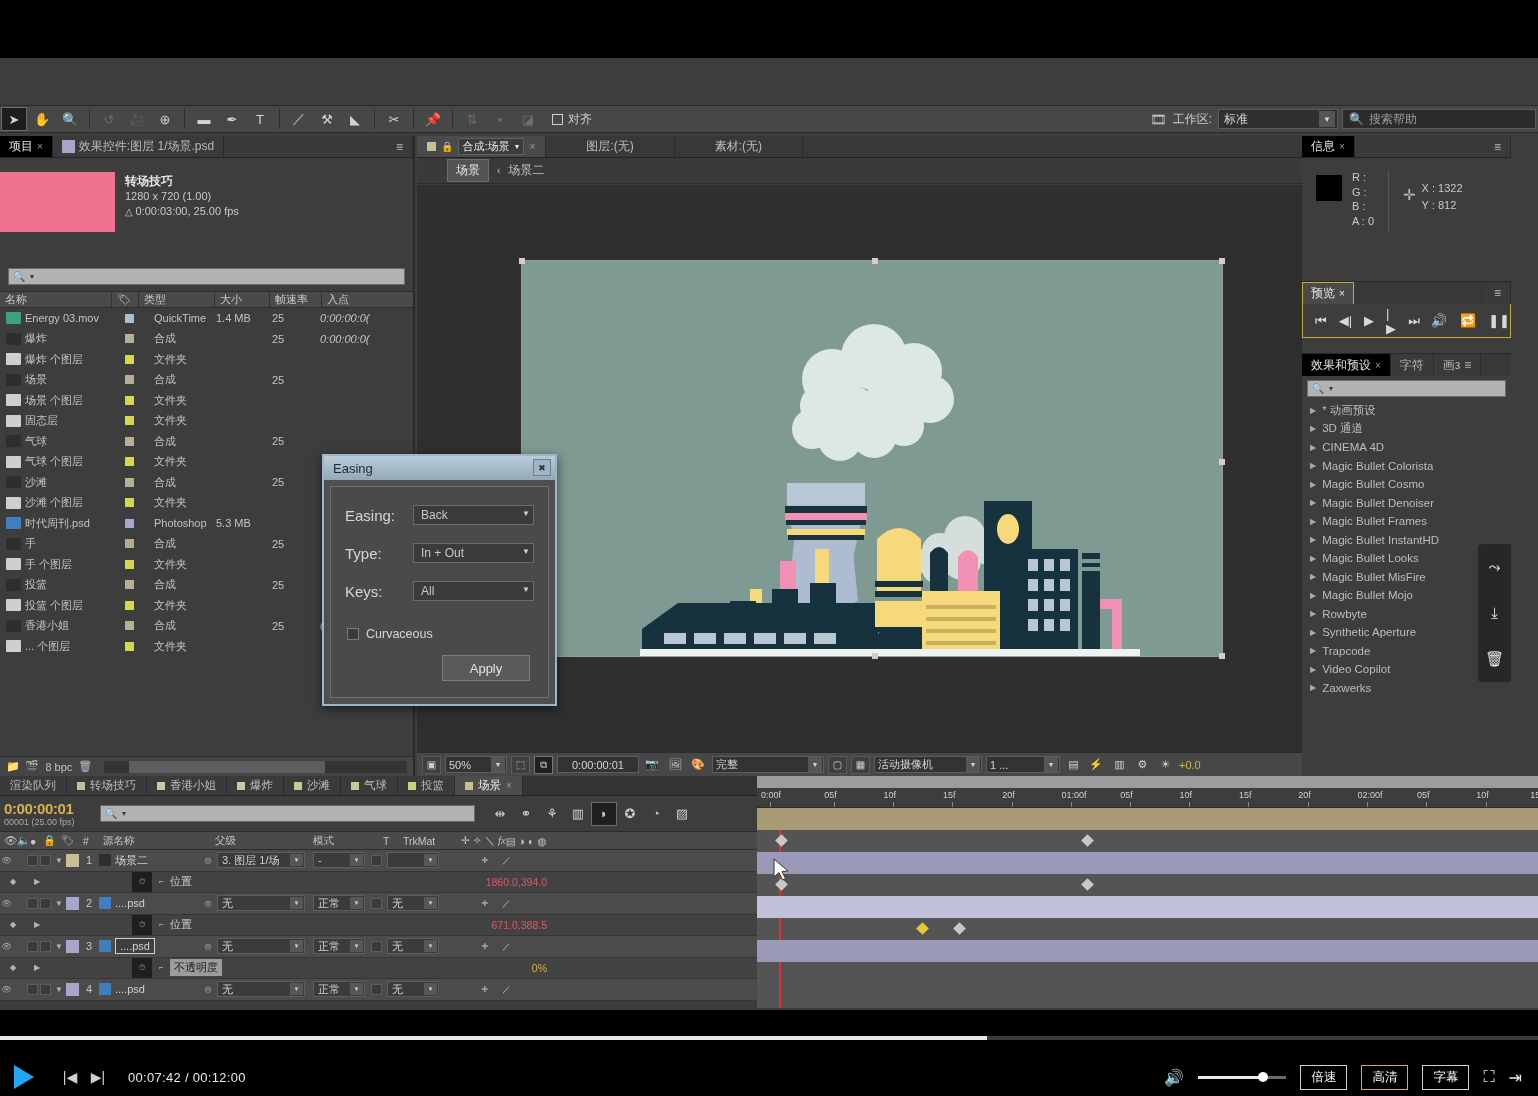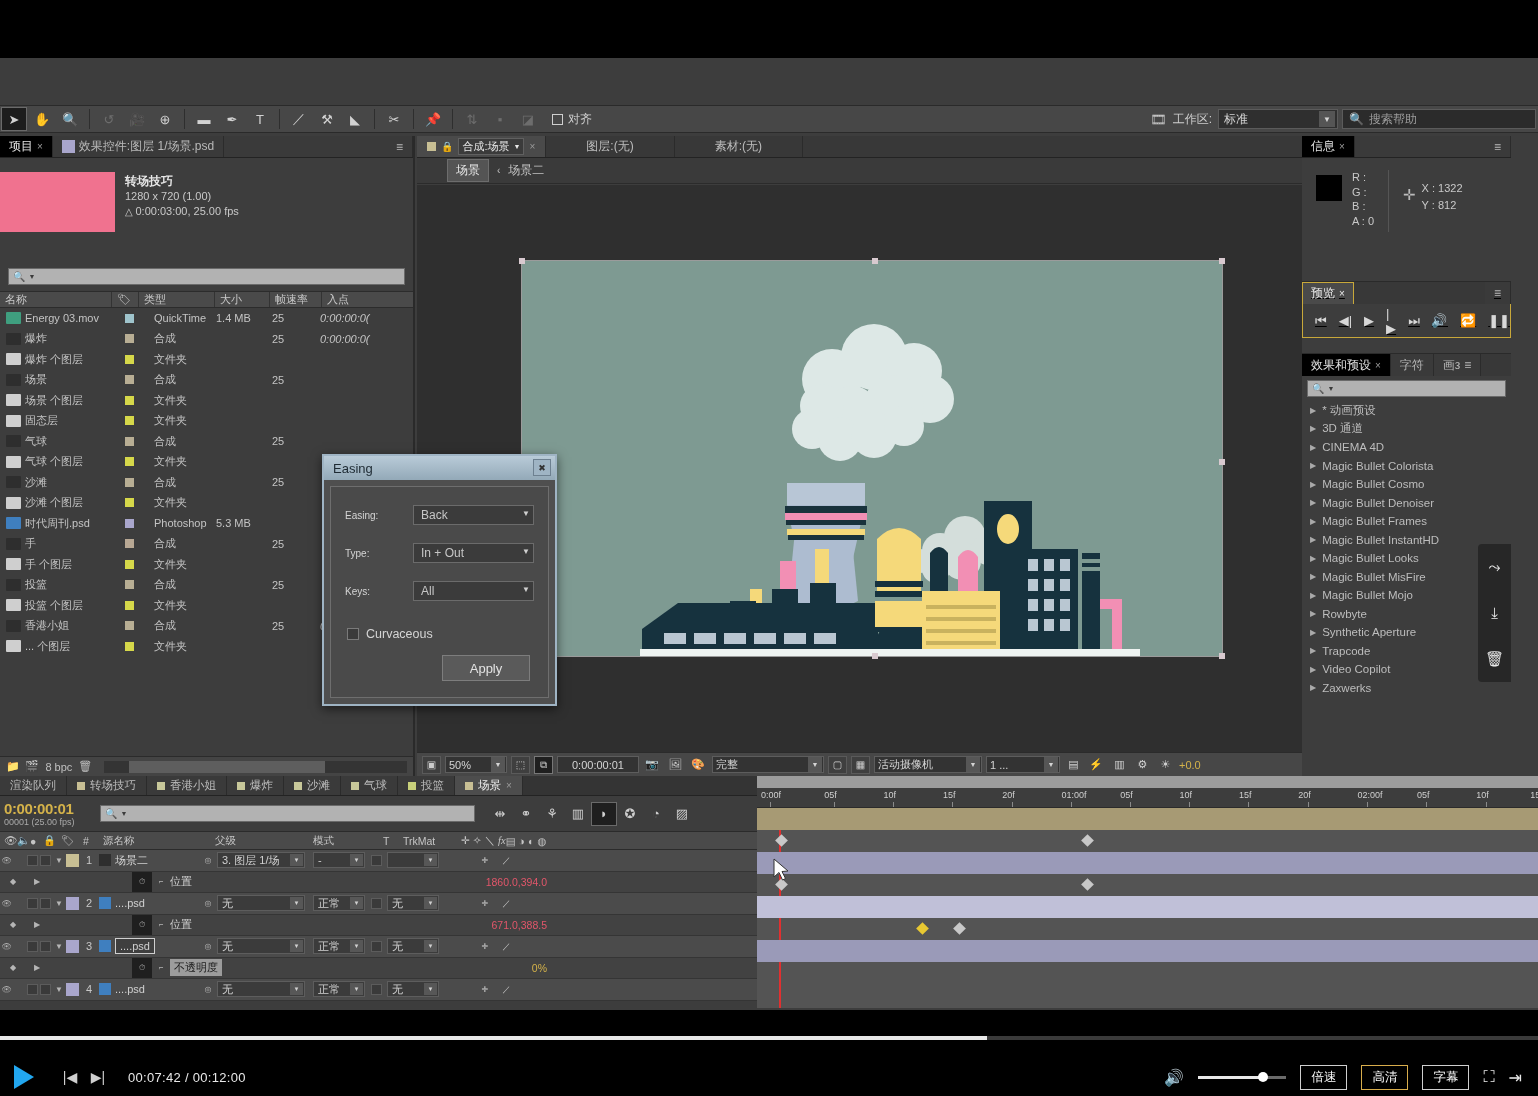--- a/index.html
+++ b/index.html
@@ -148,21 +148,21 @@
   .ct-ico { width:19px; height:18px; display:flex; align-items:center; justify-content:center; font-size:11px; color:#d0d0d0;}
 
   
   .rightcol { position:absolute; left:1302px; top:78px; width:209px; height:640px; background:#3d3d3d; }
   .info-panel { height:145px; background:#3d3d3d; }
   .info-body { display:flex; padding:12px 10px 0 10px; font-size:11px; color:#c9c9c9; }
   .info-chip { width:26px; height:26px; background:#000; margin:5px 10px 0 4px; }
   .rgba div { line-height:14.5px; }
   .info-div { width:1px; background:#555; margin:0 14px; height:62px; }
   .xy div { line-height:17px; }
-  .prev-panel { height:72px; border-top:1px solid #2a2a2a;text-decoration:underline; }
+  .prev-panel { height:72px; border-top:1px solid #2a2a2a; }
   .prev-tabs { height:22px; background:#383838; display:flex; }
   .prev-ctrl {
     height:34px; display:flex; align-items:center; gap:12px; padding-left:12px;
     color:#d8d8d8; font-size:13px; border:1px solid #c8a83a; border-top:none;
   }
   .prev-tab-act { border:1px solid #c8a83a; border-bottom:none; background:#4a4a4a; color:#e8e8e8;
     display:flex; align-items:center; gap:4px; padding:0 8px; font-size:12px;}
   .fx-panel { border-top:1px solid #2a2a2a; }
   .fx-tabs { height:22px; background:#383838; display:flex; }
   .fx-search { margin:4px 5px; height:17px; background:#b2b2b2; border:1px solid #6a6a6a;
@@ -239,21 +239,21 @@
   .easing .bar {
     height:24px; background:linear-gradient(#b9cbd8,#93a9b8); display:flex; align-items:center;
     padding-left:9px; color:#1e2a33; font-size:13px; position:relative;
   }
   .easing .bclose {
     position:absolute; right:4px; top:3px; width:18px; height:17px; background:#9fb4c4;
     border:1px solid #6d8090; display:flex; align-items:center; justify-content:center; font-size:9px; color:#333;
   }
   .easing .body { position:absolute; left:6px; top:30px; right:6px; bottom:6px; background:#4a4a4a; border:1px solid #6e6e6e; }
   .erow { display:flex; align-items:center; padding:0 14px; margin-top:18px; }
-  .erow label { width:68px; color:#d5d5d5; font-size:10px; }
+  .erow label { width:68px; color:#d5d5d5; font-size:15px; }
   .esel {
     flex:1; height:20px; background:#3b3b3b; border:1px solid #6b6b6b; color:#c6c6c6;
     font-size:12px; display:flex; align-items:center; padding-left:7px; position:relative;
   }
   .esel .ar { position:absolute; right:3px; top:3px; font-size:8px; color:#d0d0d0; }
   .echk { display:flex; align-items:center; gap:7px; padding-left:16px; margin-top:26px; color:#d5d5d5; font-size:12.5px;}
   .echk .box { width:12px; height:12px; background:#3b3b3b; border:1px solid #7a7a7a; }
   .eapply {
     position:absolute; right:18px; bottom:16px; width:88px; height:26px; background:#5a5a5a;
     border:1px solid #7d7d7d; color:#e3e3e3; font-size:13px; display:flex; align-items:center; justify-content:center;

